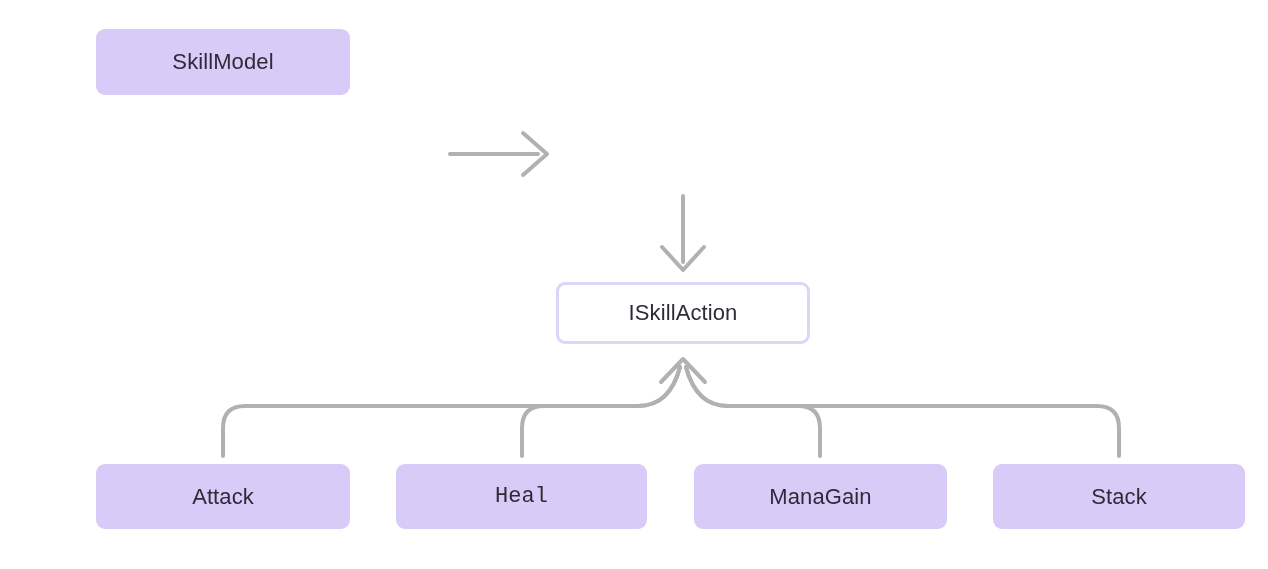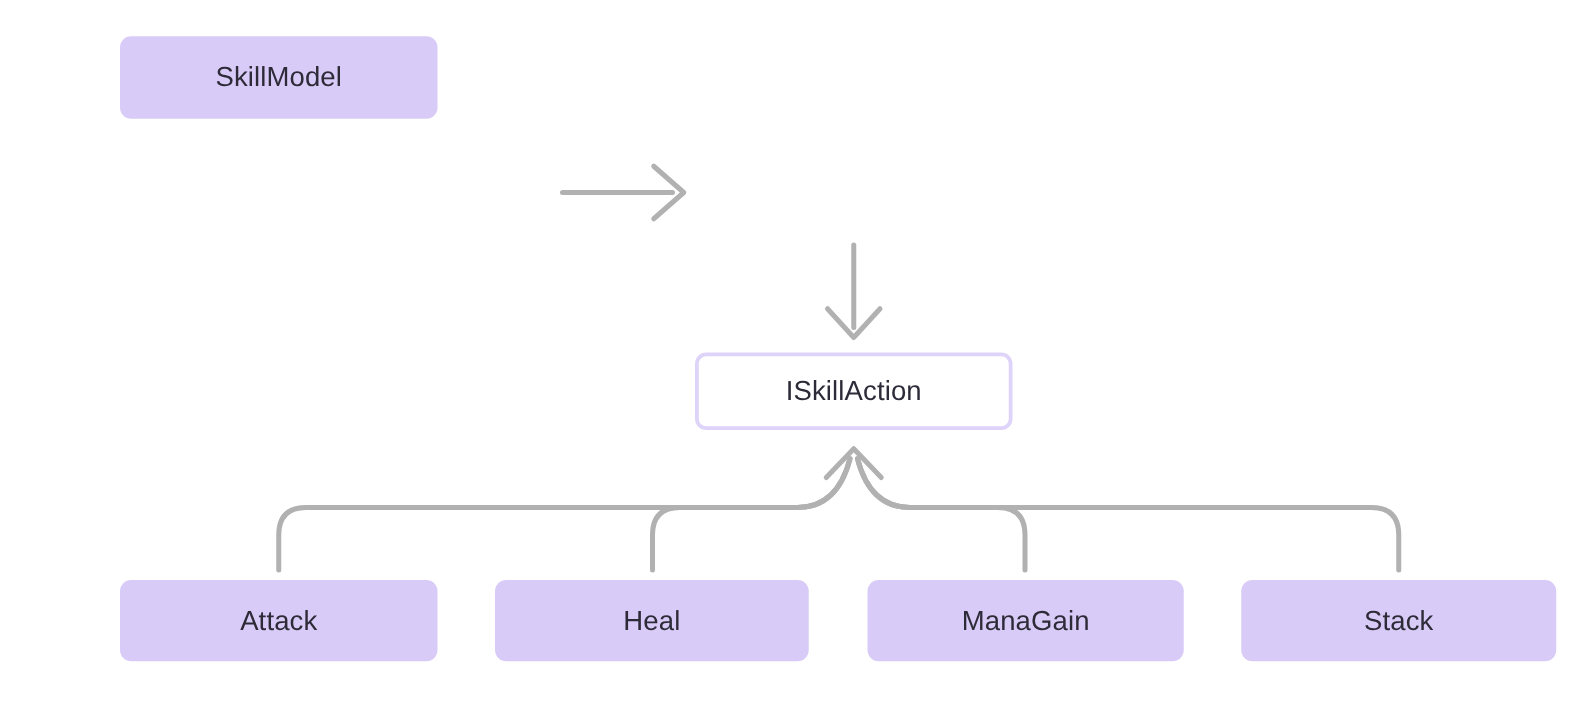--- a/index.html
+++ b/index.html
@@ -42,21 +42,21 @@
   }
   .node-label {
     white-space: nowrap;
   }
   
   #node-skill-model          { left: 96px;  top: 29px;  width: 254px; height: 66px; }
   #node-skill-action-type    { left: 189px; top: 121px; width: 252px; height: 66px; }
   #node-skill-action-factory { left: 556px; top: 121px; width: 253px; height: 66px; }
   #node-iskill-action        { left: 556px; top: 282px; width: 254px; height: 62px; }
   #node-attack               { left: 96px;  top: 464px; width: 254px; height: 65px; }
-  #node-heal                 { left: 396px; top: 464px; width: 251px; height: 65px; }
+  #node-heal                 { left: 396px; top: 464px; width: 251px; height: 65px; font-family: Liberation Mono, monospace; }
   #node-mana-gain            { left: 694px; top: 464px; width: 253px; height: 65px; }
   #node-stack                { left: 993px; top: 464px; width: 252px; height: 65px; }
 </style>
 </head>
 <body>
 
 <div class="canvas">
 
   <svg class="edges-layer" viewBox="0 0 1268 569" width="1268" height="569" fill="none" stroke-width="4" stroke-linecap="round" stroke-linejoin="round">
 

